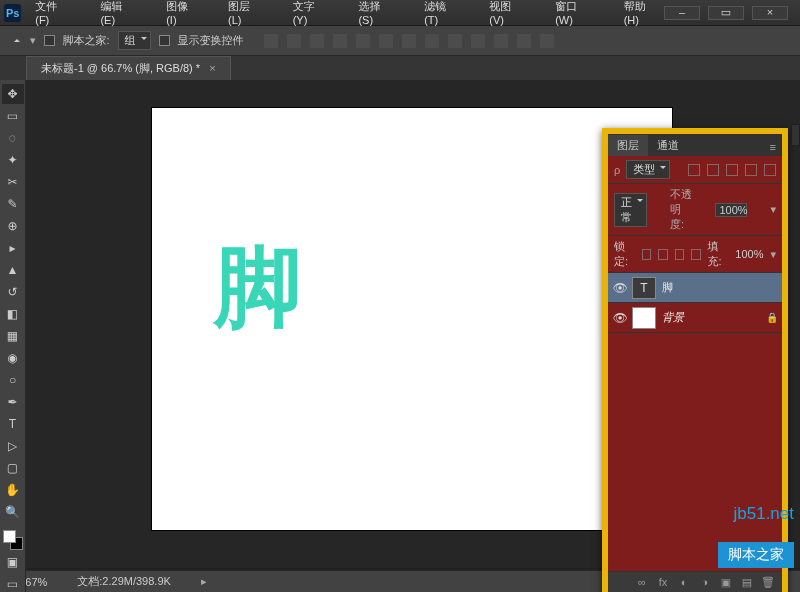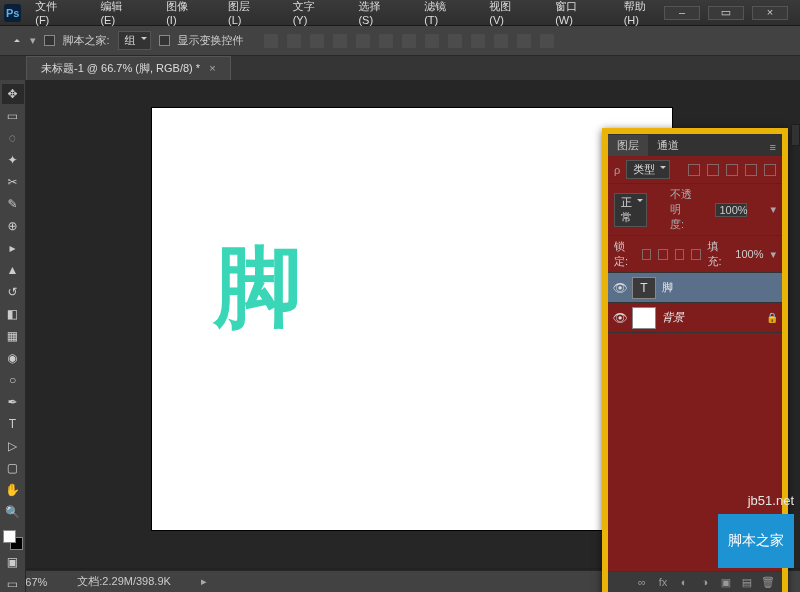--- a/index.html
+++ b/index.html
@@ -50,22 +50,22 @@
 .eye{width:24px;text-align:center;color:#ddd;font-size:12px}
 .thumb{width:24px;height:22px;background:#fff;border:1px solid #888;margin-right:6px;display:flex;align-items:center;justify-content:center;font-size:12px}
 .thumb.txt{background:#3a3a3a;color:#ddd}
 .lname{flex:1;color:#eee;font-size:11px}
 .lock{width:16px;color:#aaa;font-size:10px}
 .p-empty{height:238px}
 .p-foot{display:flex;justify-content:flex-end;gap:9px;padding:4px 8px;border-top:1px solid #333;background:#3a3a3a}
 .p-foot span{width:12px;height:12px;color:#999;font-size:11px;display:flex;align-items:center;justify-content:center}
 .status{position:absolute;bottom:0;left:0;right:0;height:22px;background:#424242;border-top:1px solid #282828;display:flex;align-items:center;padding:0 10px;gap:30px;color:#ccc;font-size:11px}
 .mark{position:absolute;right:6px;bottom:24px;text-align:right;z-index:20}
-.mark .u{color:#e5e5e5;font-size:13px}
-.mark .c{background:#1d93d4;color:#fff;font-size:14px;padding:18px 10px;margin-top:6px}
+.mark .u{color:#0ea5e9;font-size:17px}
+.mark .c{background:#1d93d4;color:#fff;font-size:14px;padding:4px 10px;margin-top:18px}
 .collapse{position:absolute;top:124px;right:0;width:9px;height:22px;background:#323232;border:1px solid #1e1e1e;z-index:11}
 </style>
 </head>
 <body>
 
 <div class="titlebar">
   <div class="ps-logo">Ps</div>
   <div class="menu">
     <div class="menu-item">文件(F)</div>
     <div class="menu-item">编辑(E)</div>

